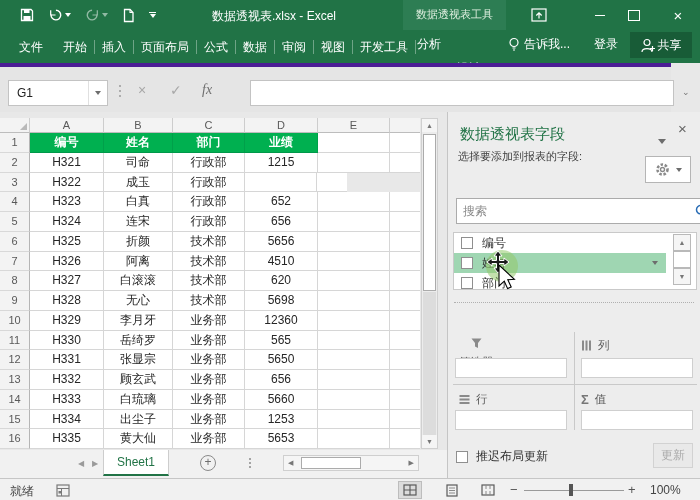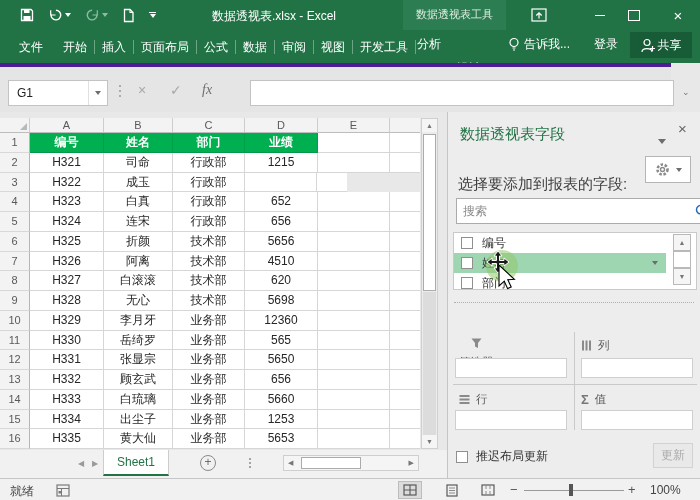--- a/index.html
+++ b/index.html
@@ -81,21 +81,21 @@
   .zminus{position:absolute;left:510px;top:3px;color:#555;font-size:13px;}
   .zplus{position:absolute;left:628px;top:3px;color:#555;font-size:13px;}
   .ztrack{position:absolute;left:524px;top:11px;width:100px;height:1px;background:#9a9a9a;}
   .zthumb{position:absolute;left:569px;top:5px;width:4px;height:12px;background:#555;}
 
   
   .panel{position:absolute;left:447px;top:112px;width:253px;height:366px;background:#ededed;border-left:1px solid #c5c5c5;box-sizing:border-box;}
   .ptitle{position:absolute;left:12px;top:13px;font-size:15px;color:#217346;white-space:nowrap;}
   .pclose{position:absolute;left:230px;top:8px;font-size:15px;color:#666;}
   .pcaret{position:absolute;left:210px;top:18px;}
-  .psub{position:absolute;left:10px;top:63px;font-size:15px;color:#3f3f3f;white-space:nowrap;}
+  .psub{position:absolute;left:10px;top:37px;font-size:11px;color:#3f3f3f;white-space:nowrap;}
   .gearbtn{position:absolute;left:197px;top:44px;width:46px;height:27px;background:#fff;border:1px solid #b5b5b5;box-sizing:border-box;display:flex;align-items:center;justify-content:center;gap:6px;}
   .searchbox{position:absolute;left:8px;top:86px;width:260px;height:26px;background:#fff;border:1px solid #ababab;box-sizing:border-box;display:flex;align-items:center;}
   .searchbox input{flex:1;border:none;outline:none;font-size:12px;color:#444;padding:0 6px;font-family:inherit;background:transparent;}
   .searchbox input::placeholder{color:#8a8a8a;opacity:1;}
   .listbox{position:absolute;left:5px;top:120px;width:244px;height:58px;background:#fff;border:1px solid #c9c9c9;box-sizing:border-box;overflow:hidden;}
   .fieldrow{position:relative;height:20px;display:flex;align-items:center;}
   .fieldrow.hl{background:#9fd6b2;width:212px;}
   .cbx{width:12px;height:12px;background:#fff;border:1px solid #8f8f8f;box-sizing:border-box;margin-left:7px;}
   .flabel{margin-left:9px;font-size:12px;color:#333;}
   .fieldrow .rowcaret{position:absolute;right:8px;top:8px;}

